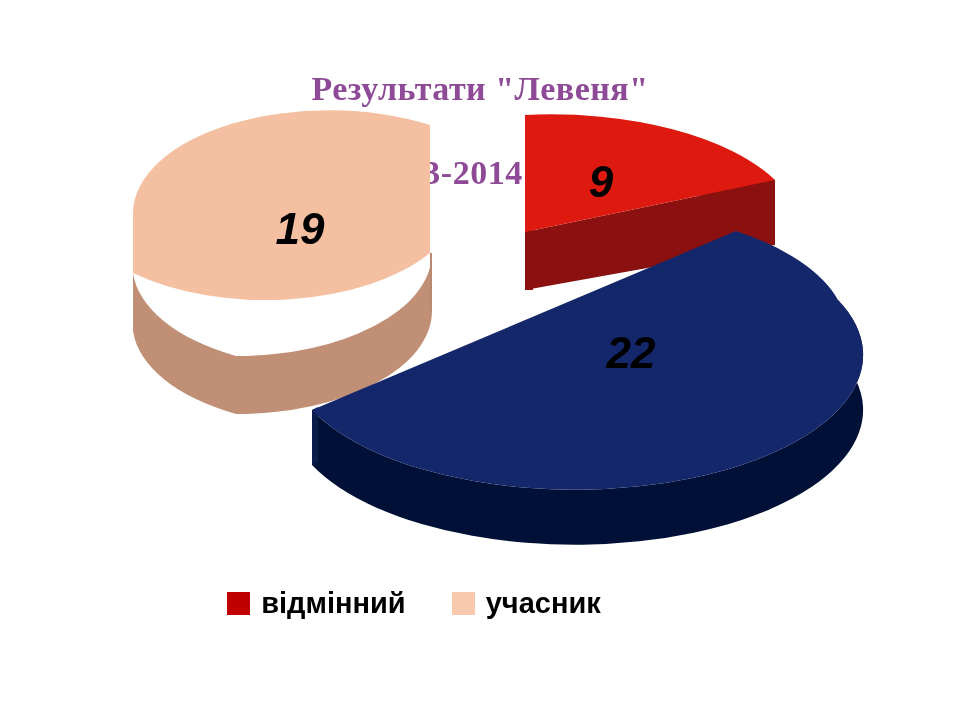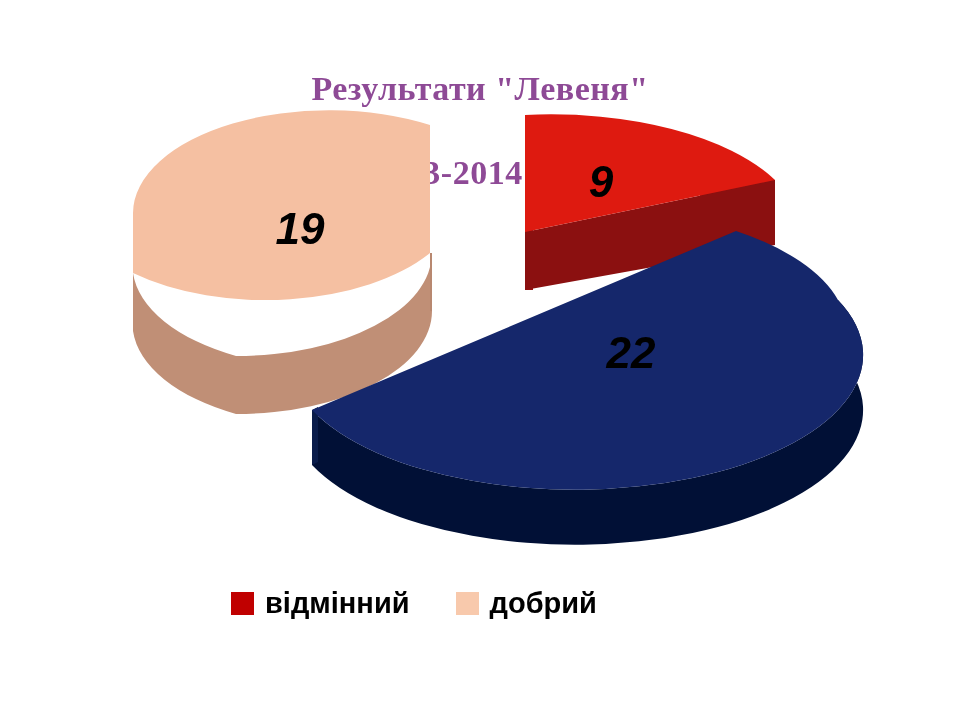--- a/index.html
+++ b/index.html
@@ -170,18 +170,18 @@
   <div id="legend">
 
     <div class="legend-entry">
       <span class="legend-swatch" style="background: rgb(192, 0, 0);"></span>
       <span class="legend-label">відмінний</span>
     </div>
 
 
     <div class="legend-entry">
       <span class="legend-swatch" style="background: rgb(248, 201, 172);"></span>
-      <span class="legend-label">добрий</span>
+      <span class="legend-label">учасник</span>
     </div>
 
   </div>
 
 </div>
 
 </body></html>

